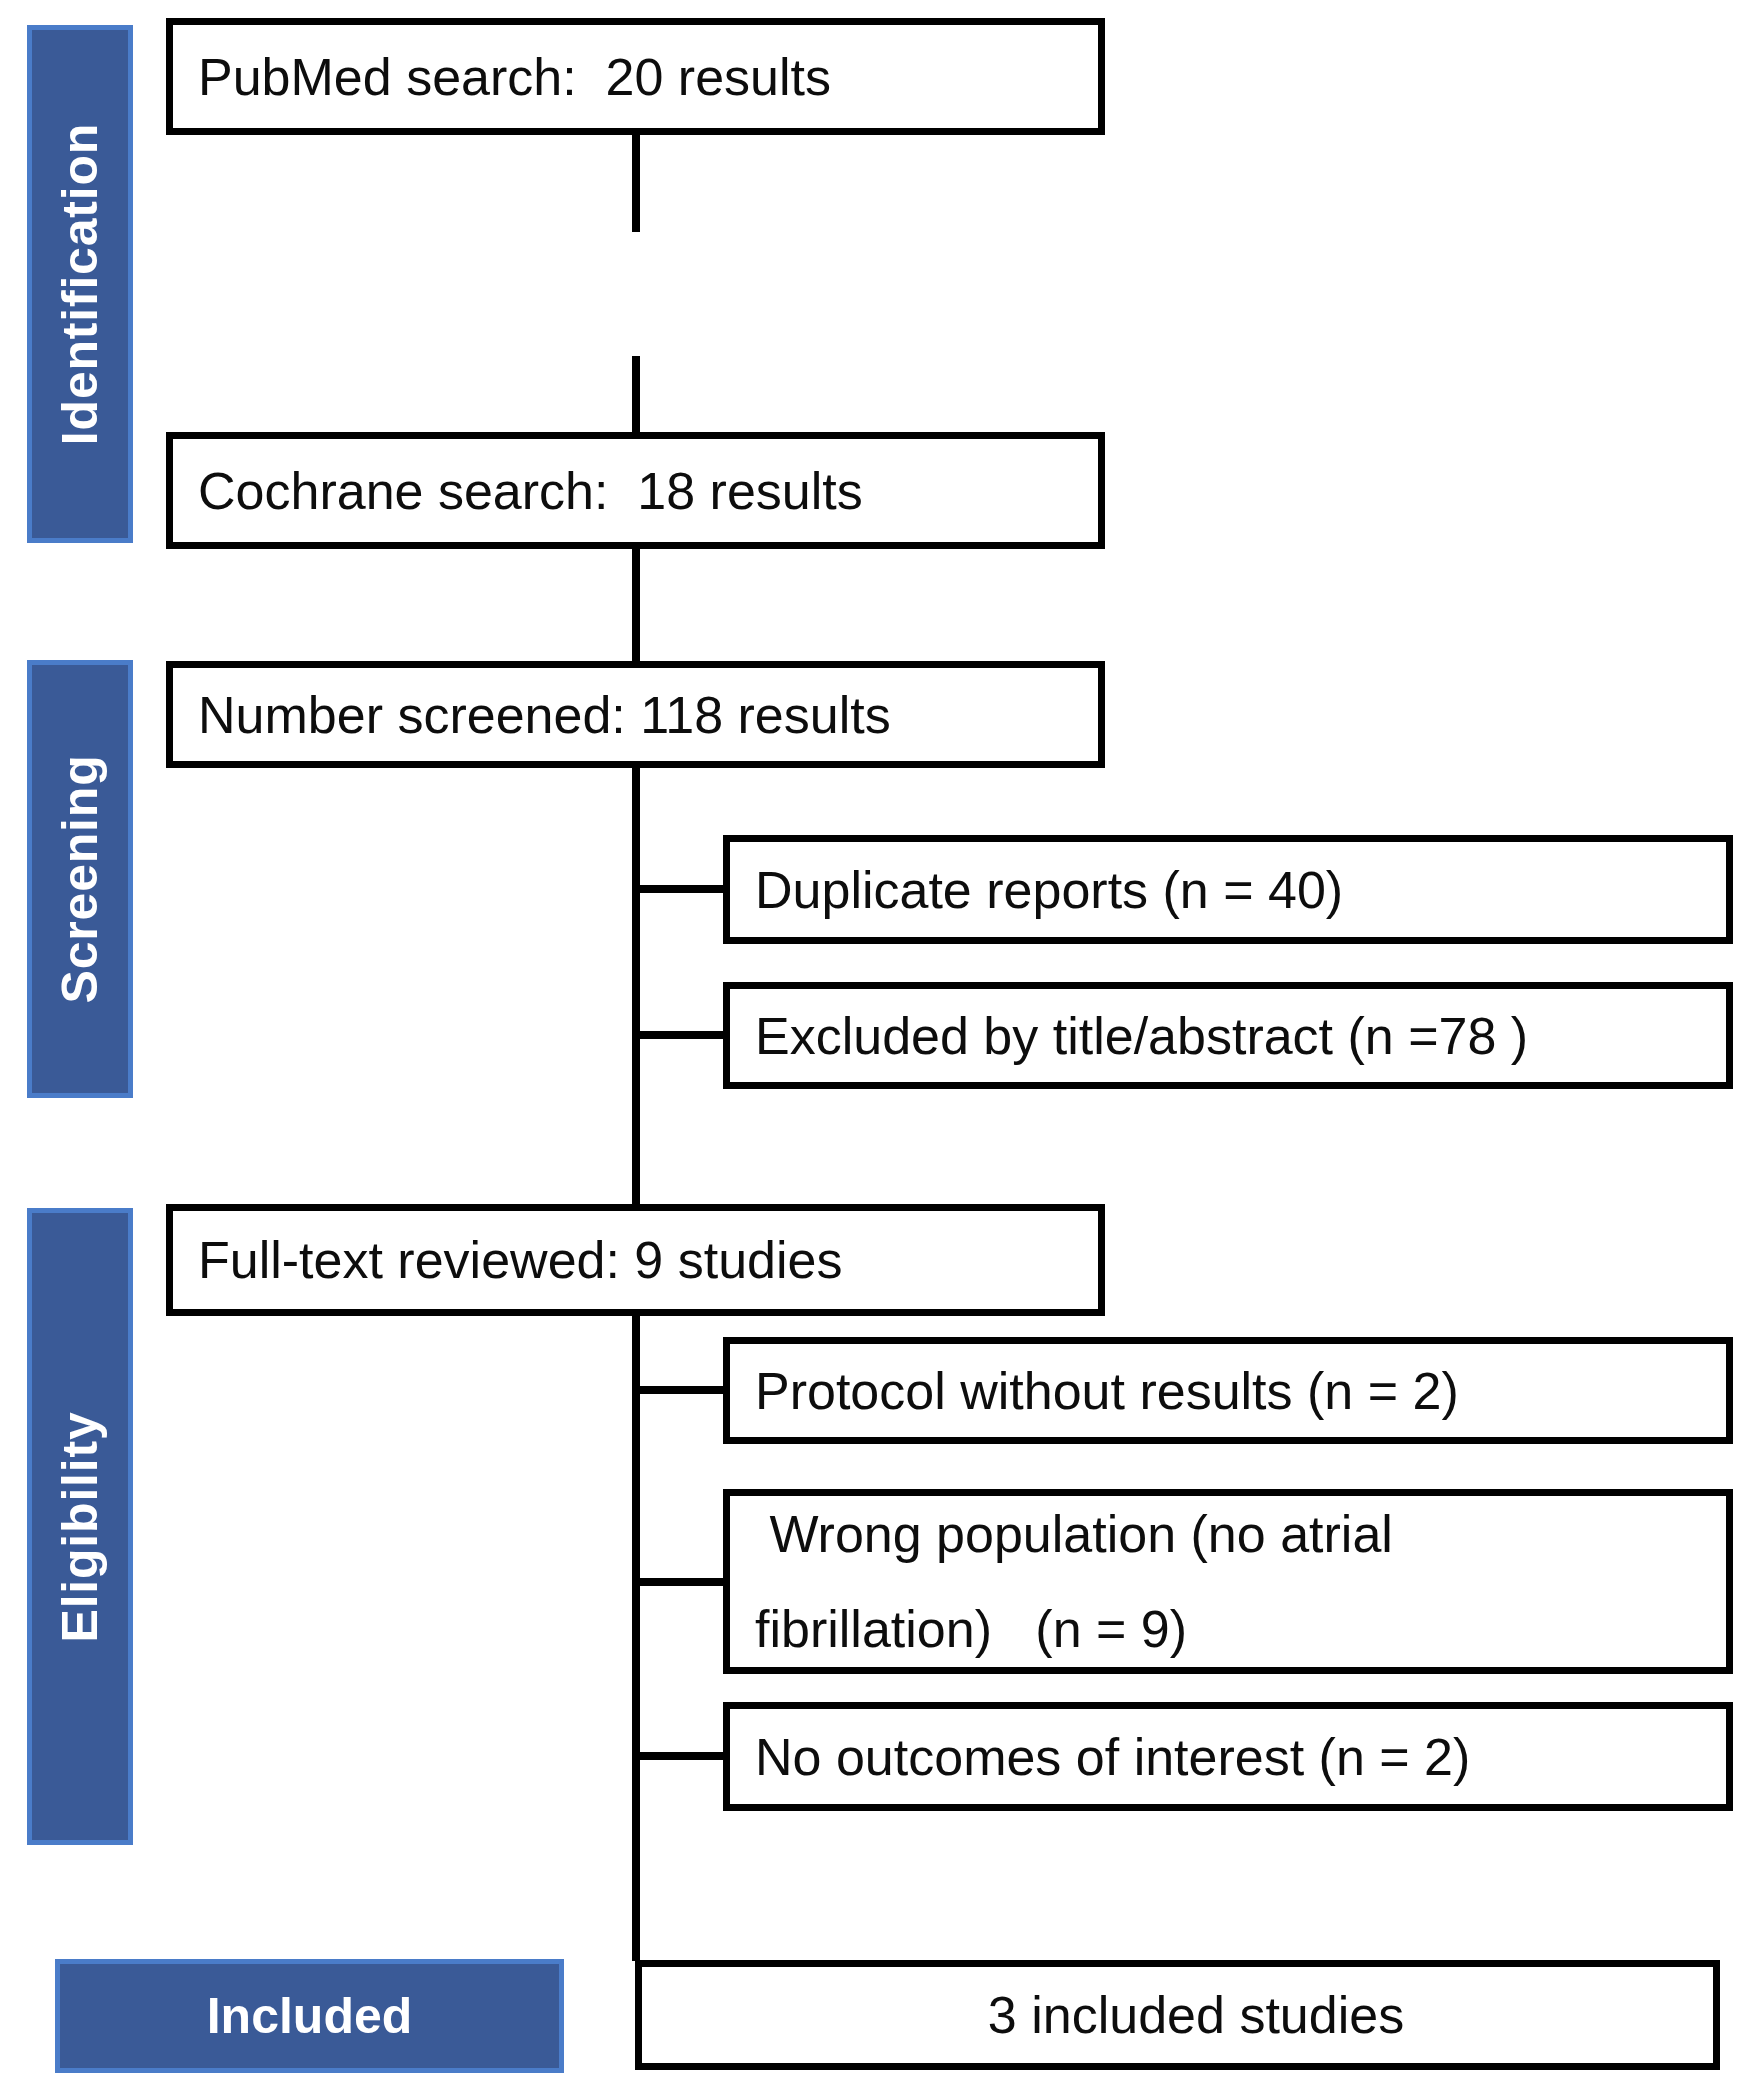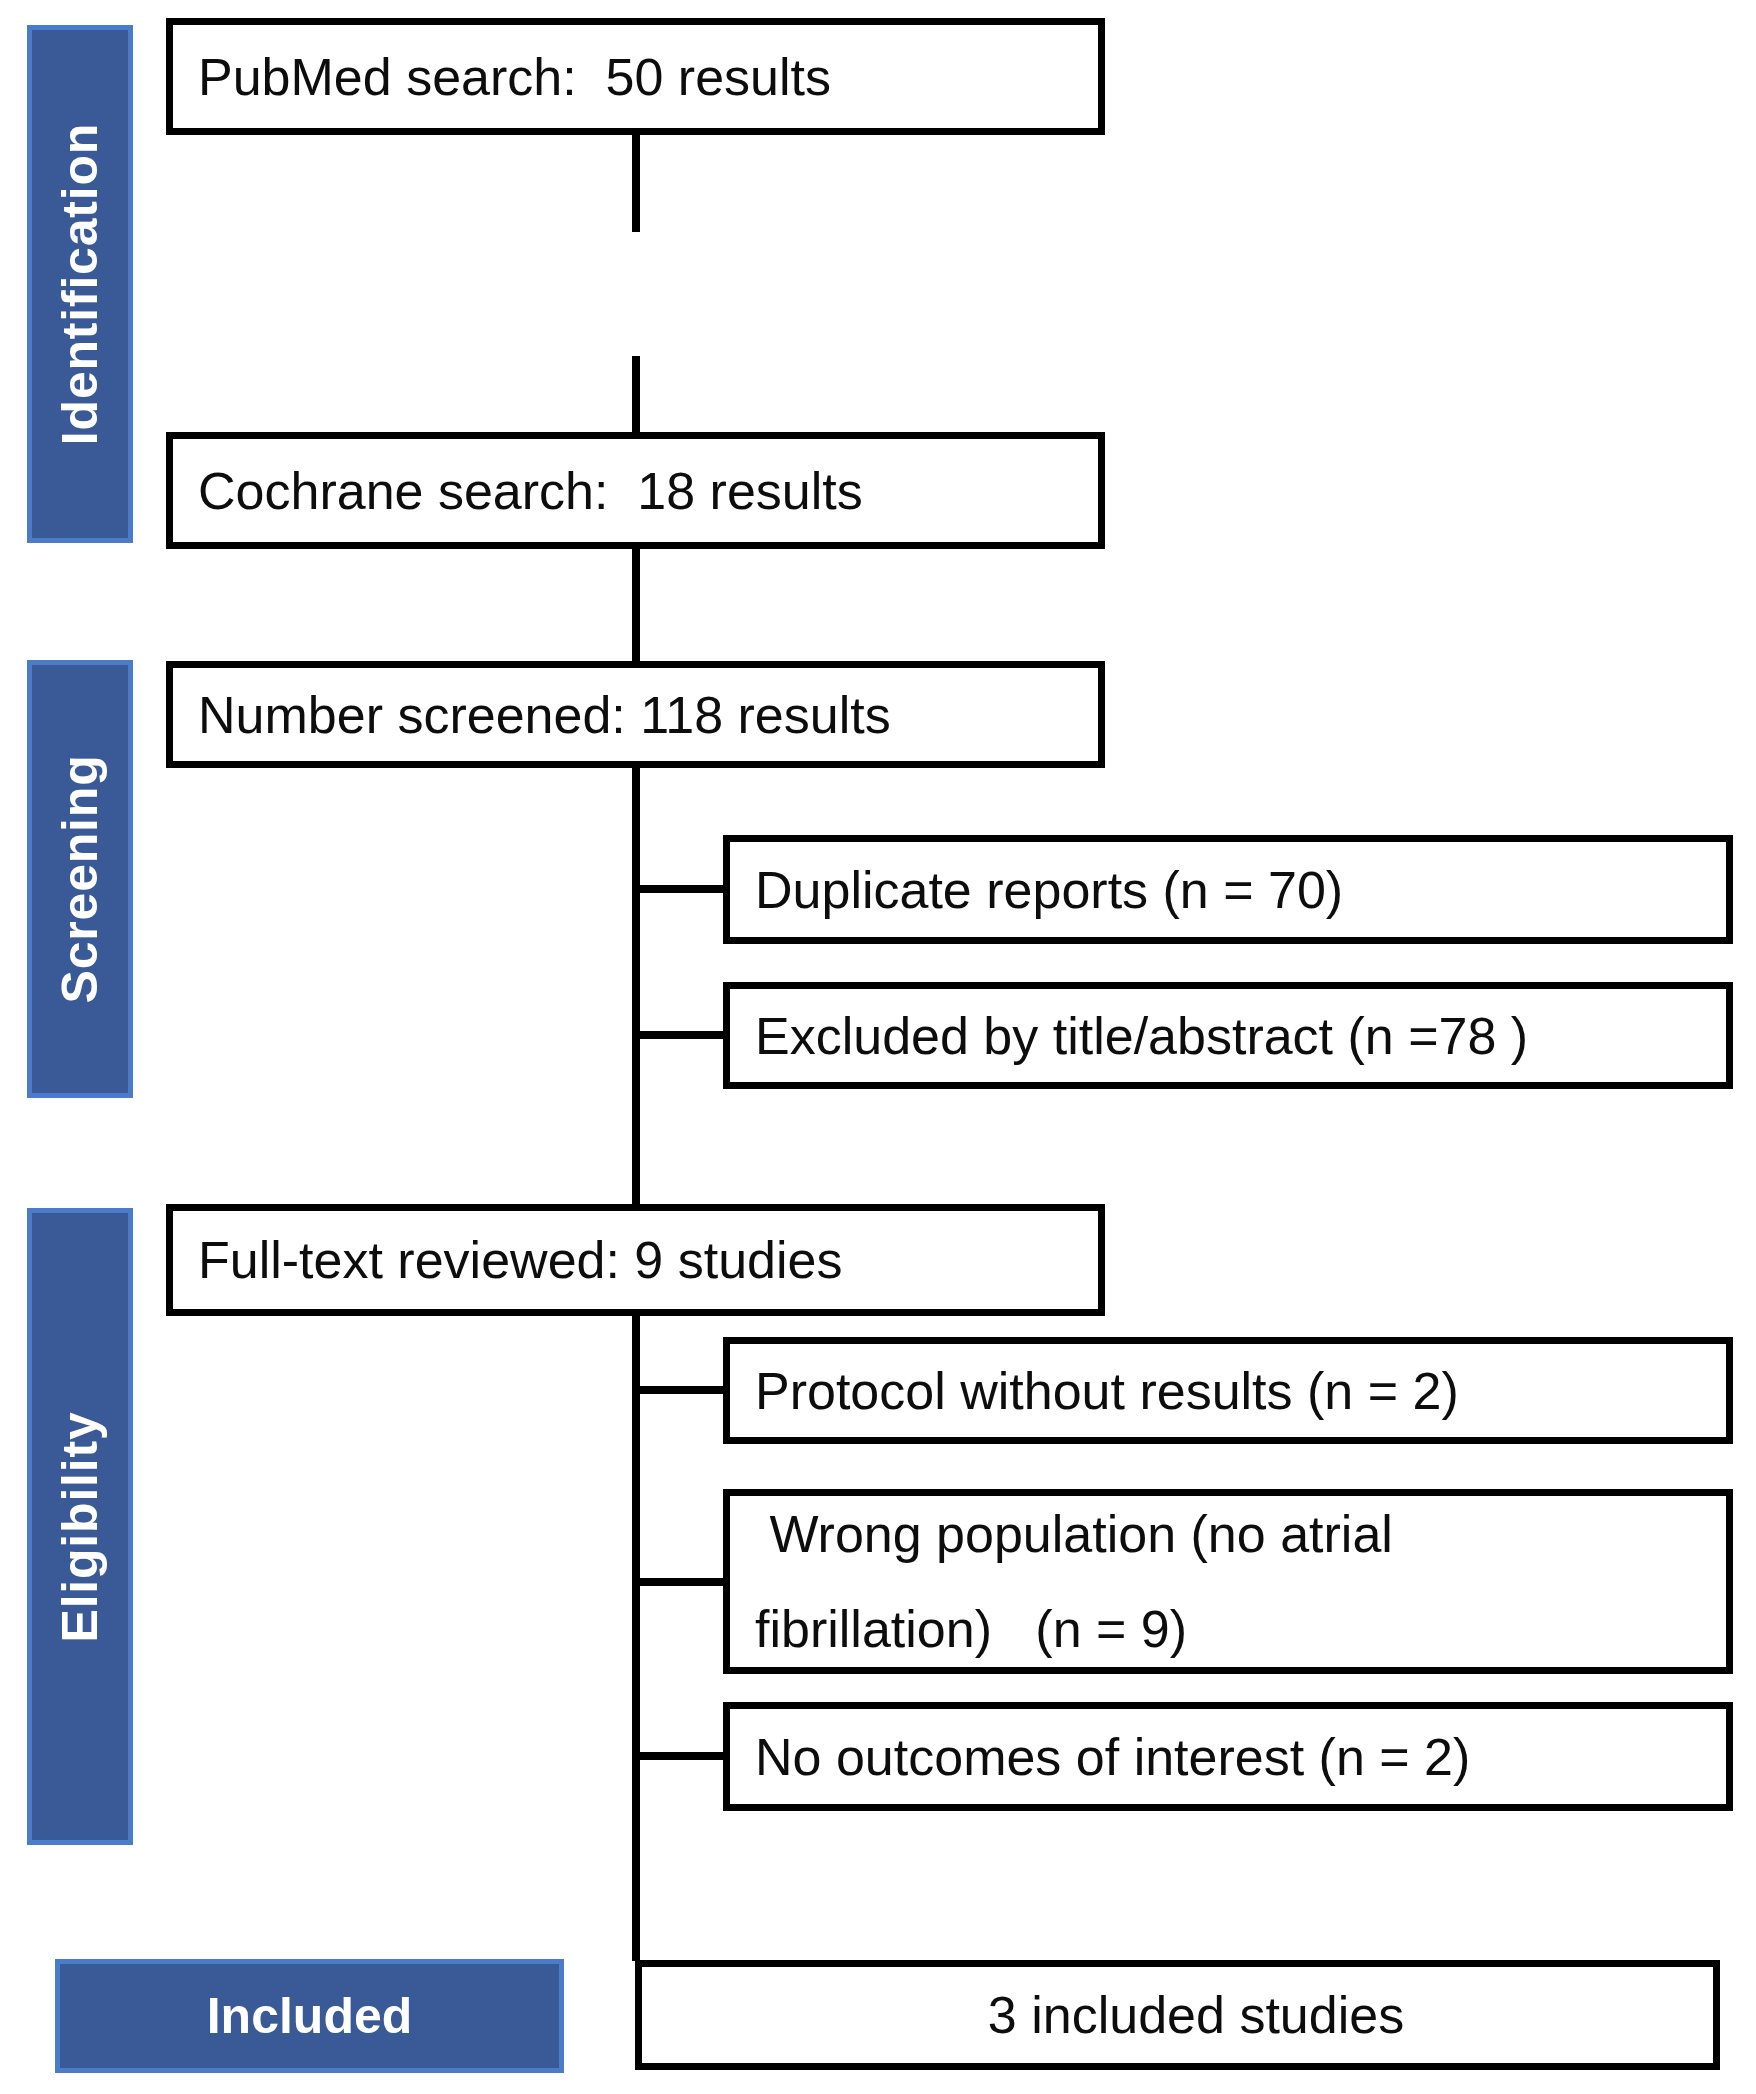--- a/index.html
+++ b/index.html
@@ -125,34 +125,34 @@
   <div class="vline" id="v-screened-fulltext"></div>
   <div class="vline" id="v-fulltext-included"></div>
 
   <div class="hline" id="h-duplicate"></div>
   <div class="hline" id="h-excluded"></div>
   <div class="hline" id="h-protocol"></div>
   <div class="hline" id="h-wrongpop"></div>
   <div class="hline" id="h-nooutcomes"></div>
 
   <div class="box pad" id="box-pubmed">
-    <span>PubMed search:  50 results</span>
+    <span>PubMed search:  20 results</span>
   </div>
   <div class="box pad" id="box-cochrane">
     <span>Cochrane search:  18 results</span>
   </div>
   <div class="box pad" id="box-screened">
     <span>Number screened: 118 results</span>
   </div>
   <div class="box pad" id="box-fulltext">
     <span>Full-text reviewed: 9 studies</span>
   </div>
 
   <div class="box pad" id="box-duplicate">
-    <span>Duplicate reports (n = 70)</span>
+    <span>Duplicate reports (n = 40)</span>
   </div>
   <div class="box pad" id="box-excluded">
     <span>Excluded by title/abstract (n =78 )</span>
   </div>
   <div class="box pad" id="box-protocol">
     <span>Protocol without results (n = 2)</span>
   </div>
   <div class="box pad twoline" id="box-wrongpop">
     <span> Wrong population (no atrial</span>
     <span>fibrillation)   (n = 9)</span>

